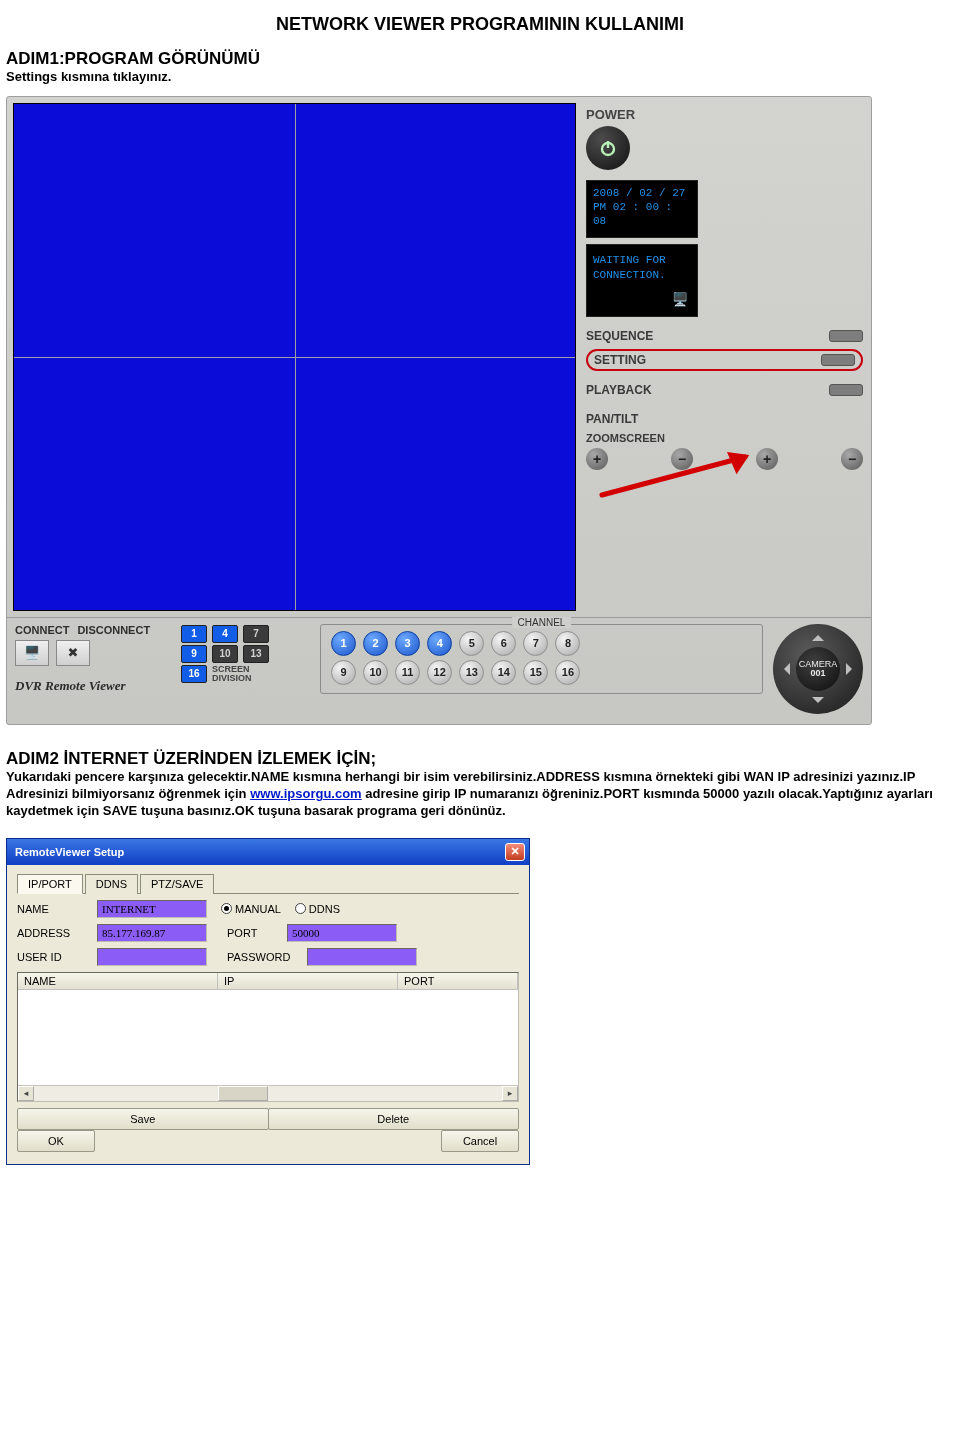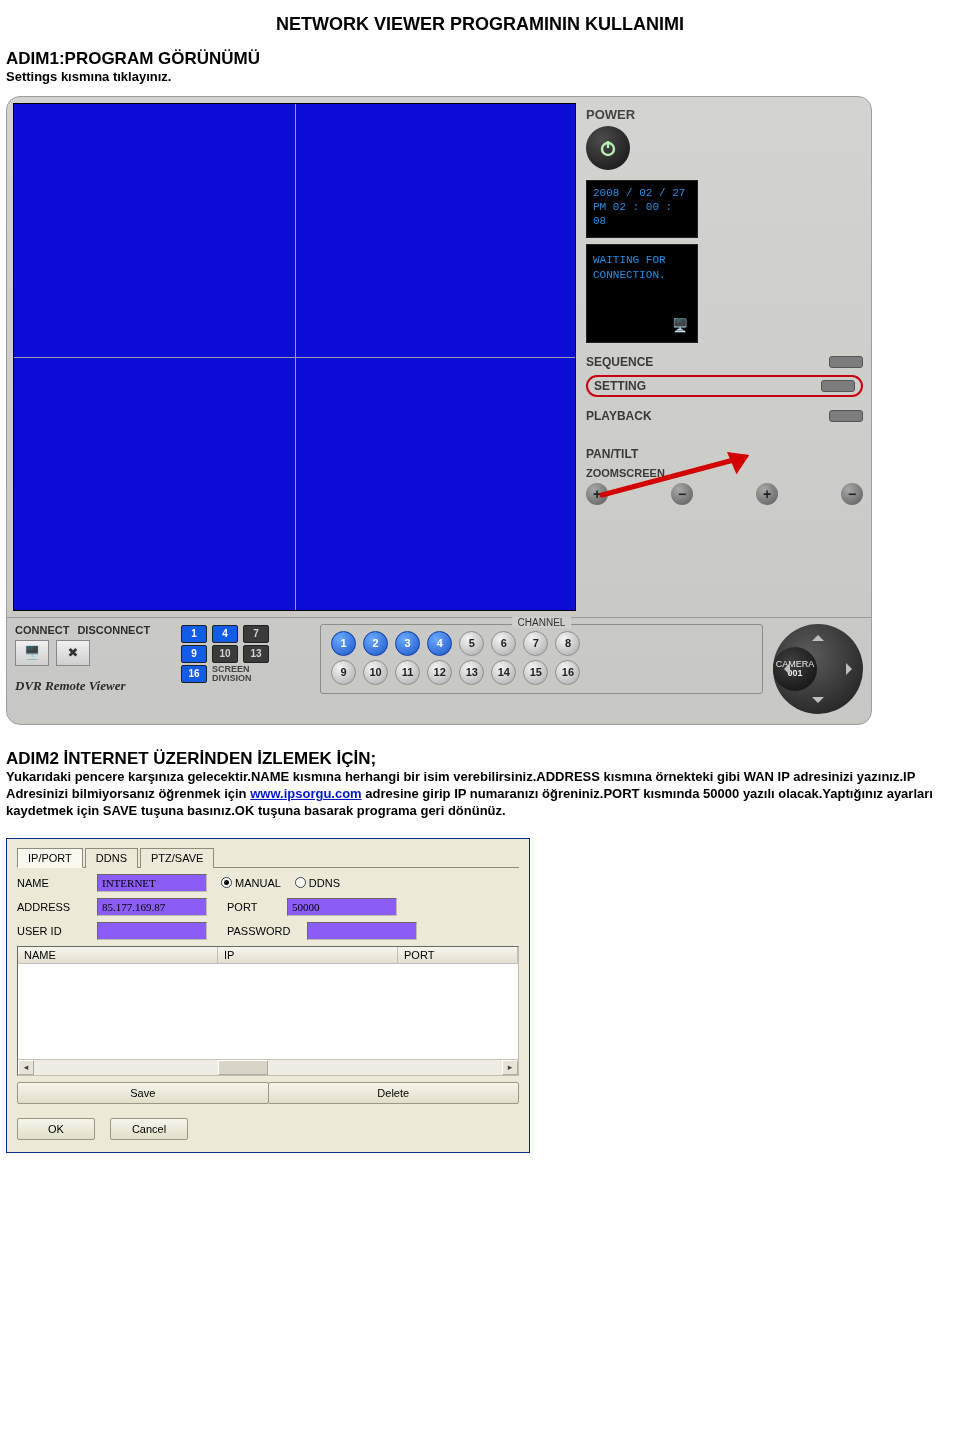--- a/index.html
+++ b/index.html
@@ -4,37 +4,37 @@
 <style>
   * { box-sizing: border-box; margin: 0; padding: 0; }
   body { font-family: Arial, Helvetica, sans-serif; font-size: 15px; background: #fff; width: 960px; }
   .page { padding: 6px 6px 40px 6px; }
   .title-center { text-align: center; font-weight: bold; font-size: 18px; margin: 8px 0 14px; }
   .step-head { font-weight: bold; font-size: 17px; }
   .body-text { font-size: 13px; line-height: 1.3; font-weight: bold; }
   .link { color: #0018c8; text-decoration: underline; }
 
   
-  .viewer { width: 866px; border: 1px solid #9e9e9e; border-radius: 14px; background: linear-gradient(#d3d3d0, #c7c7c3); margin: 10px 0 24px 0; position: relative; }
+  .viewer { width: 866px; border: 1px solid #9e9e9e; border-radius: 3px; background: linear-gradient(#d3d3d0, #c7c7c3); margin: 10px 0 24px 0; position: relative; }
   .viewer-inner { display: flex; }
   .quad { width: 563px; height: 508px; background: #0c0cd9; border: 1px solid #000; margin: 6px; position: relative; }
   .quad::before, .quad::after { content: ""; position: absolute; background: #a0a0a0; }
   .quad::before { left: 50%; top: 0; bottom: 0; width: 1px; }
   .quad::after  { top: 50%; left: 0; right: 0; height: 1px; }
   .side { flex: 1; padding: 6px 8px 0 4px; color: #2b2b2b; font-size: 12px; font-weight: bold; }
   .pwr-label { color: #444; font-weight: bold; font-size: 13px; margin-top: 4px; }
   .pwr-btn { width: 44px; height: 44px; border-radius: 50%; background: radial-gradient(circle at 35% 30%, #4c4c4c, #111); margin: 4px 0 10px; display: flex; align-items: center; justify-content: center; color: #cfcfcf; }
   .pwr-btn svg { stroke: #b8f0b8; stroke-width: 2.4; fill: none; }
   .lcd { width: 112px; height: 58px; background: #000; color: #228fe6; font: 11px/1.3 "Courier New", monospace; padding: 5px 6px; border: 1px solid #222; }
-  .lcd2 { width: 112px; height: 99px; background: #000; color: #228fe6; font: 11px/1.35 "Courier New", monospace; padding: 8px 6px; border: 1px solid #222; margin-top: 6px; position: relative; }
+  .lcd2 { width: 112px; height: 73px; background: #000; color: #228fe6; font: 11px/1.35 "Courier New", monospace; padding: 8px 6px; border: 1px solid #222; margin-top: 6px; position: relative; }
   .lcd2 .mini-ico { position: absolute; right: 8px; bottom: 6px; font-size: 13px; color: #3aa8ff; }
   .side-row { display: flex; align-items: center; justify-content: space-between; margin-top: 12px; font-size: 12px; color: #3a3a3a; }
   .side-row .dot { width: 34px; height: 12px; border-radius: 3px; background: #7d7d7d; border: 1px solid #555; }
   .setting-row { border: 2px solid #c80010; border-radius: 12px; padding: 2px 6px; margin-top: 6px; }
-  .pan-hdr { margin-top: 24px; font-size: 12px; font-weight: bold; color: #3a3a3a; }
+  .pan-hdr { margin-top: 15px; font-size: 12px; font-weight: bold; color: #3a3a3a; }
   .zf { display: flex; justify-content: flex-start; margin-top: 6px; font-size: 11px; color: #3a3a3a; font-weight: bold; }
   .pm-row { display: flex; justify-content: space-between; margin-top: 4px; }
   .pm { width: 22px; height: 22px; border-radius: 50%; background: radial-gradient(circle at 35% 30%, #a8a8a8, #595959); display: flex; align-items: center; justify-content: center; font-weight: bold; color: #222; font-size: 14px; }
 
   .arrow { position: absolute; left: 590px; top: 350px; }
   .arrow svg { stroke: #d20000; stroke-width: 5; fill: #d20000; }
 
   
   .strip { border-top: 1px solid #9a9a9a; padding: 6px 8px 10px; display: flex; align-items: flex-start; gap: 10px; color: #333; font-size: 11px; }
   .conn-block { width: 155px; }
@@ -42,21 +42,21 @@
   .ico-btn { width: 34px; height: 26px; background: linear-gradient(#f0f0f0,#cfcfcf); border: 1px solid #888; display: inline-flex; align-items: center; justify-content: center; margin-right: 4px; margin-top: 4px; font-size: 13px; }
   .brand { font: italic bold 13px Georgia, serif; color: #2c2c2c; margin-top: 12px; }
   .gridbtns { width: 130px; }
   .gb { width: 26px; height: 18px; background: #3b3b3b; color: #d4d4d4; display: inline-flex; align-items: center; justify-content: center; font: bold 10px Arial; border: 1px solid #222; border-radius: 2px; margin: 1px; }
   .gb.on { background: #125de8; color: #fff; }
   .scr-div { font: bold 9px Arial; color: #444; margin-left: 4px; line-height: 1; }
   .chan-grp { border: 1px solid #8c8c8c; border-radius: 3px; padding: 4px 8px 6px; position: relative; }
   .chan-grp .lg { position: absolute; top: -8px; left: 50%; transform: translateX(-50%); background: #cfcfcc; padding: 0 6px; font: 10px Arial; color: #333; }
   .cbtn { width: 25px; height: 25px; border-radius: 50%; background: radial-gradient(circle at 35% 30%, #f4f4f4, #a9a9a9); display: inline-flex; align-items: center; justify-content: center; font: bold 11px Arial; margin: 2px 2px; color: #222; border: 1px solid #8f8f8f; }
   .cbtn.on { background: radial-gradient(circle at 35% 30%, #6ca9ff, #1b56c9); color: #fff; border-color: #0d3ea0; }
-  .jog { width: 90px; height: 90px; border-radius: 50%; background: radial-gradient(circle at 40% 35%, #5c5c5c, #191919); display: flex; align-items: center; justify-content: flex-start; color: #e8e8e8; position: relative; }
+  .jog { width: 90px; height: 90px; border-radius: 50%; background: radial-gradient(circle at 40% 35%, #5c5c5c, #191919); display: flex; align-items: center; justify-content: center; color: #e8e8e8; position: relative; }
   .jog .inner { width: 44px; height: 44px; border-radius: 50%; background: radial-gradient(circle at 40% 35%, #3f3f3f, #0d0d0d); display: flex; flex-direction: column; align-items: center; justify-content: center; font: 9px/1 Arial; }
   .jog .tri { position: absolute; width: 0; height: 0; border: 6px solid transparent; }
   .jog .u { top: 5px; left: 50%; transform: translateX(-50%); border-bottom-color: #bfbfbf; }
   .jog .d { bottom: 5px; left: 50%; transform: translateX(-50%); border-top-color: #bfbfbf; }
   .jog .l { left: 5px; top: 50%; transform: translateY(-50%); border-right-color: #bfbfbf; }
   .jog .r { right: 5px; top: 50%; transform: translateY(-50%); border-left-color: #bfbfbf; }
 
   
   .dlg { width: 524px; border: 1px solid #0a2f8a; background: #ece9d8; font: 11px Tahoma, Arial, sans-serif; color: #000; }
   .dlg-title { height: 26px; background: linear-gradient(#3a76e4, #0f3ec4); color: #fff; display: flex; align-items: center; justify-content: space-between; padding: 0 4px 0 8px; font-weight: bold; }
@@ -72,21 +72,21 @@
   .radio-dot.sel::after { content: ""; width: 5px; height: 5px; border-radius: 50%; background: #000; }
   .listbox { border: 1px inset #bdbdb1; background: #fff; height: 130px; position: relative; margin-top: 6px; }
   .listhdr { display: flex; border-bottom: 1px solid #c0c0c0; }
   .listhdr span { background: linear-gradient(#f8f6ec,#e3e0d0); border-right: 1px solid #c0c0c0; padding: 2px 6px; font-size: 11px; }
   .scrollbar { position: absolute; bottom: 0; left: 0; right: 0; height: 16px; background: #efede3; border-top: 1px solid #c6c4b7; display: flex; justify-content: space-between; }
   .sbtn { width: 16px; background: #e7e4d6; border: 1px outset #fff; display: flex; align-items: center; justify-content: center; color: #444; font-size: 9px; }
   .thumb { position: absolute; left: 40%; width: 50px; height: 100%; background: #d8d5c6; border: 1px outset #fff; }
   .btn-row { display: flex; margin-top: 6px; }
   .winbtn { flex: 1; height: 22px; background: linear-gradient(#f7f5eb,#e1deca); border: 1px solid #9a9889; border-radius: 2px; display: flex; align-items: center; justify-content: center; }
   .winbtn + .winbtn { margin-left: -1px; }
-  .foot { display: flex; justify-content: flex-start; gap: 15px; margin-top: 14px; }
+  .foot { display: flex; justify-content: space-between; gap: 15px; }
   .footbtn { width: 78px; height: 22px; background: linear-gradient(#f7f5eb,#e1deca); border: 1px solid #9a9889; border-radius: 2px; display: flex; align-items: center; justify-content: center; }
 </style>
 </head>
 <body>
 
 <div class="page">
   <div class="title-center">NETWORK VIEWER PROGRAMININ KULLANIMI</div>
 
   <div class="step-head">ADIM1:PROGRAM GÖRÜNÜMÜ</div>
   <div class="body-text">Settings kısmına tıklayınız.</div>
@@ -208,20 +208,26 @@
       </div>
     </div>
   </div>
 
   <div class="step-head">ADIM2 İNTERNET ÜZERİNDEN İZLEMEK İÇİN;</div>
   <div class="body-text">
     <span>Yukarıdaki pencere karşınıza gelecektir.NAME kısmına herhangi bir isim verebilirsiniz.ADDRESS kısmına örnekteki gibi WAN IP adresinizi yazınız.IP Adresinizi bilmiyorsanız öğrenmek için </span><a class="link" href="#">www.ipsorgu.com</a><span> adresine girip IP numaranızı öğreniniz.PORT kısmında 50000 yazılı olacak.Yaptığınız ayarları kaydetmek için SAVE tuşuna basınız.OK tuşuna basarak programa geri dönünüz.</span>
   </div>
 
   <div class="dlg" style="margin-top:18px;">
+    <div class="dlg-title">
+      <span>RemoteViewer Setup</span>
+      <span class="dlg-close">
+        <span>✕</span>
+      </span>
+    </div>
     <div class="dlg-body">
       <div class="tabs">
         <span class="tab active">IP/PORT</span>
         <span class="tab">DDNS</span>
         <span class="tab">PTZ/SAVE</span>
       </div>
 
       <div class="form-row">
         <span class="lbl">NAME</span>
         <input class="txt" style="width: 110px;" value="INTERNET">

